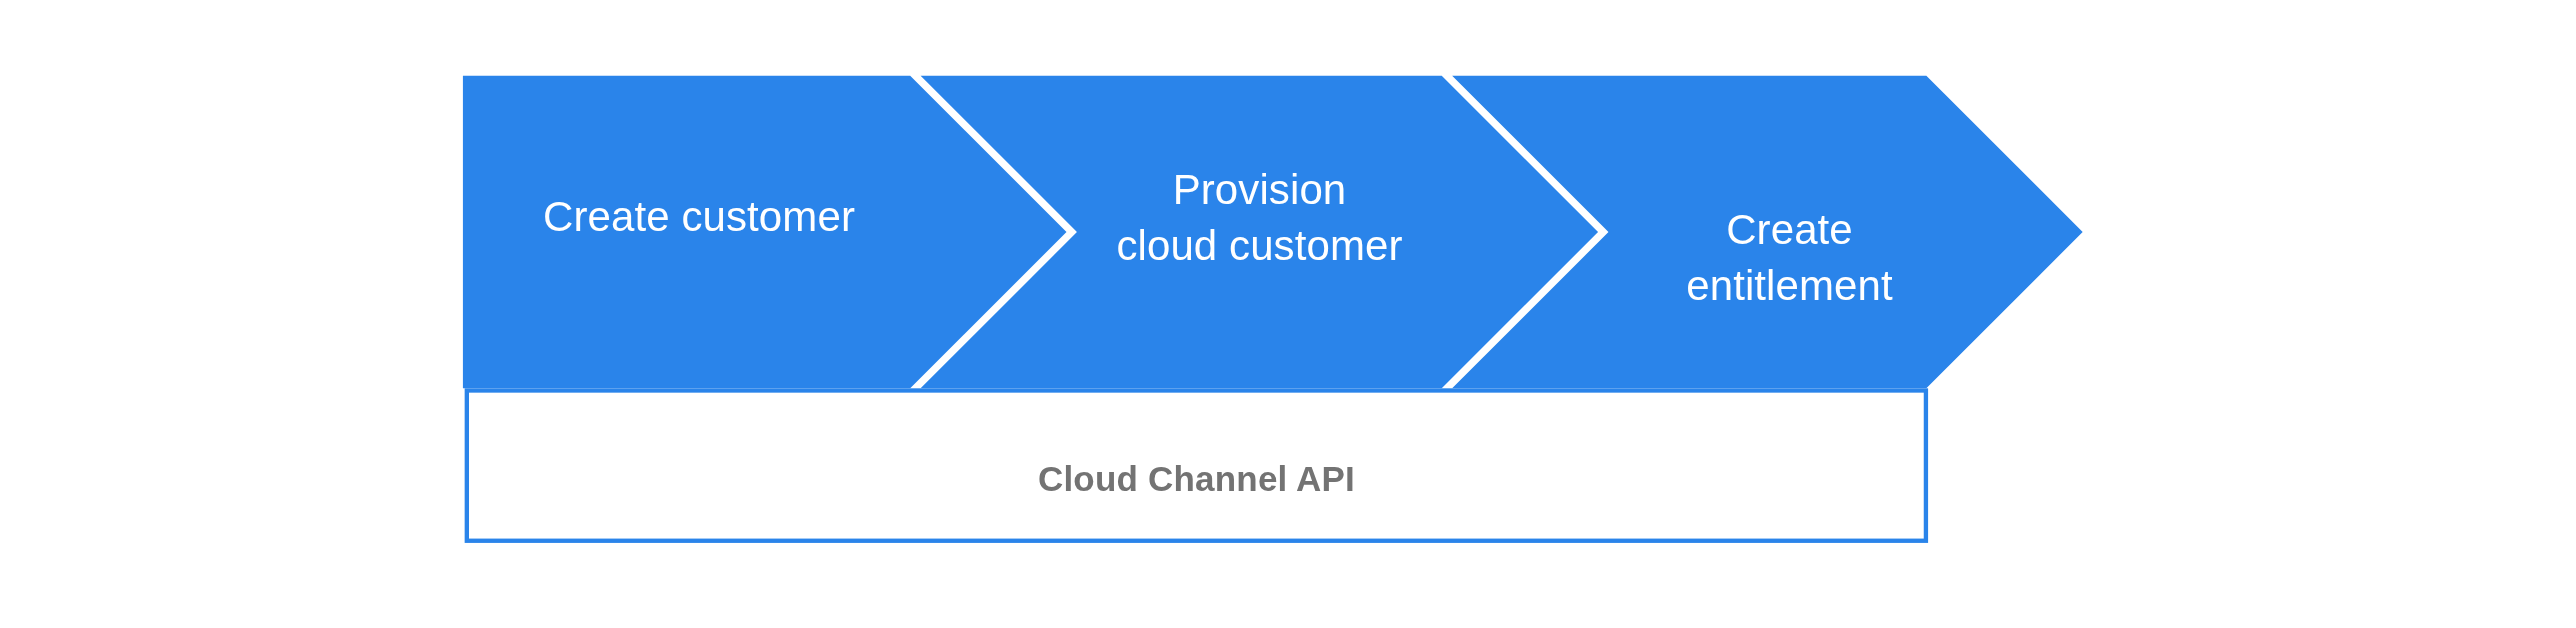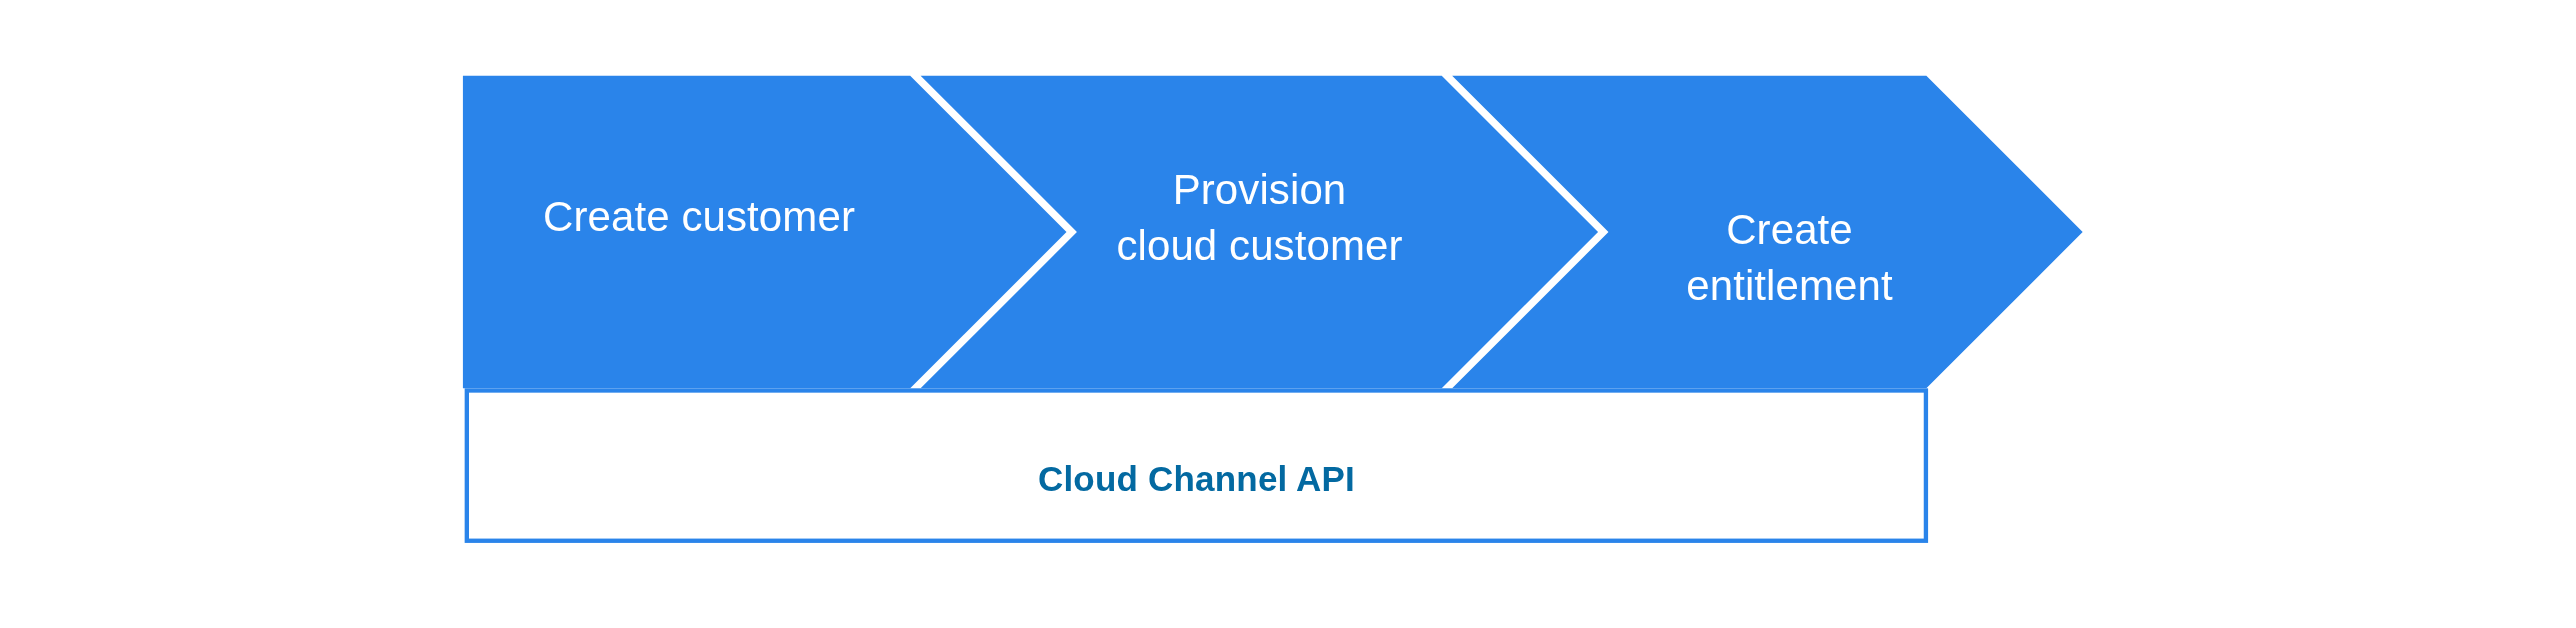--- a/index.html
+++ b/index.html
@@ -22,21 +22,21 @@
     font-weight:400;
   }
   #label-step-1{left:495px;top:189px;width:408px;}
   #label-step-2{left:1103px;top:162px;width:313px;}
   #label-step-3{left:1633px;top:162px;width:313px;margin-top:40px;}
 
   #api-bar-label{
     position:absolute;
     left:465px;top:459px;width:1463px;
     text-align:center;
-    color:#0369a1;
+    color:#737373;
     font-size:35px;
     font-weight:700;
     letter-spacing:0.2px;
   }
 </style>
 </head>
 <body>
 
 <div id="diagram">
 

